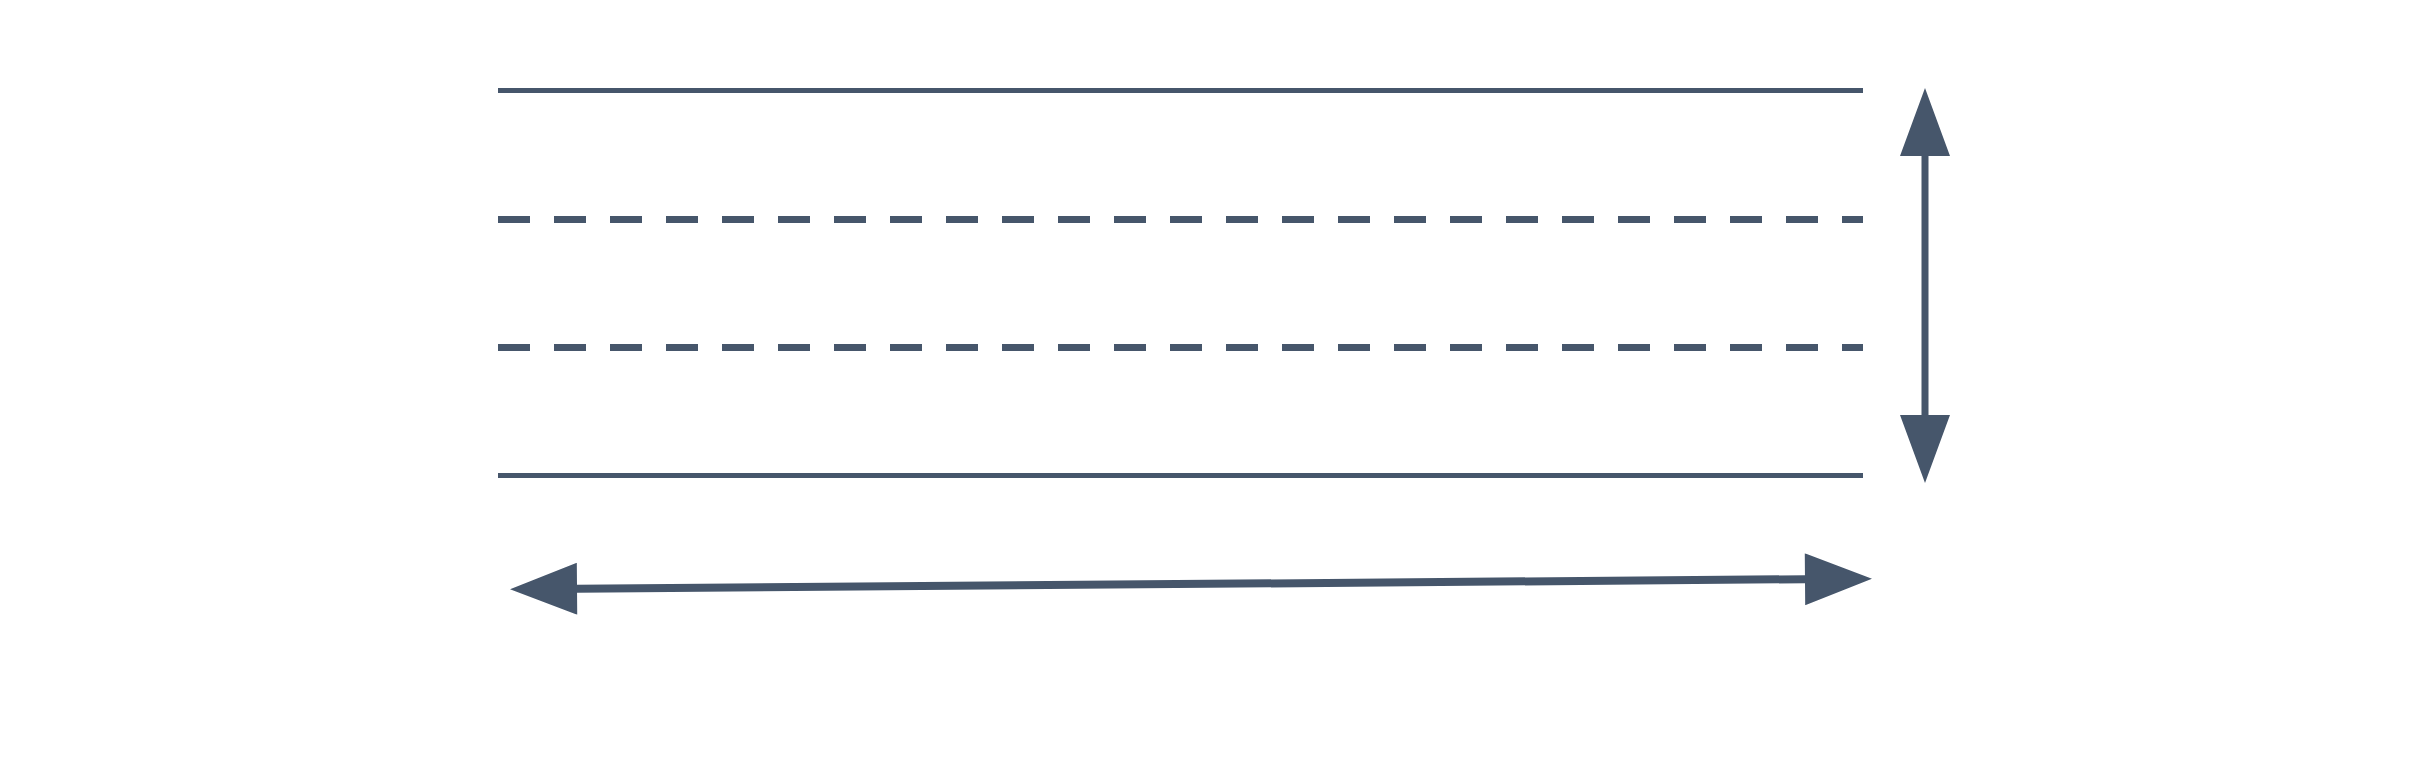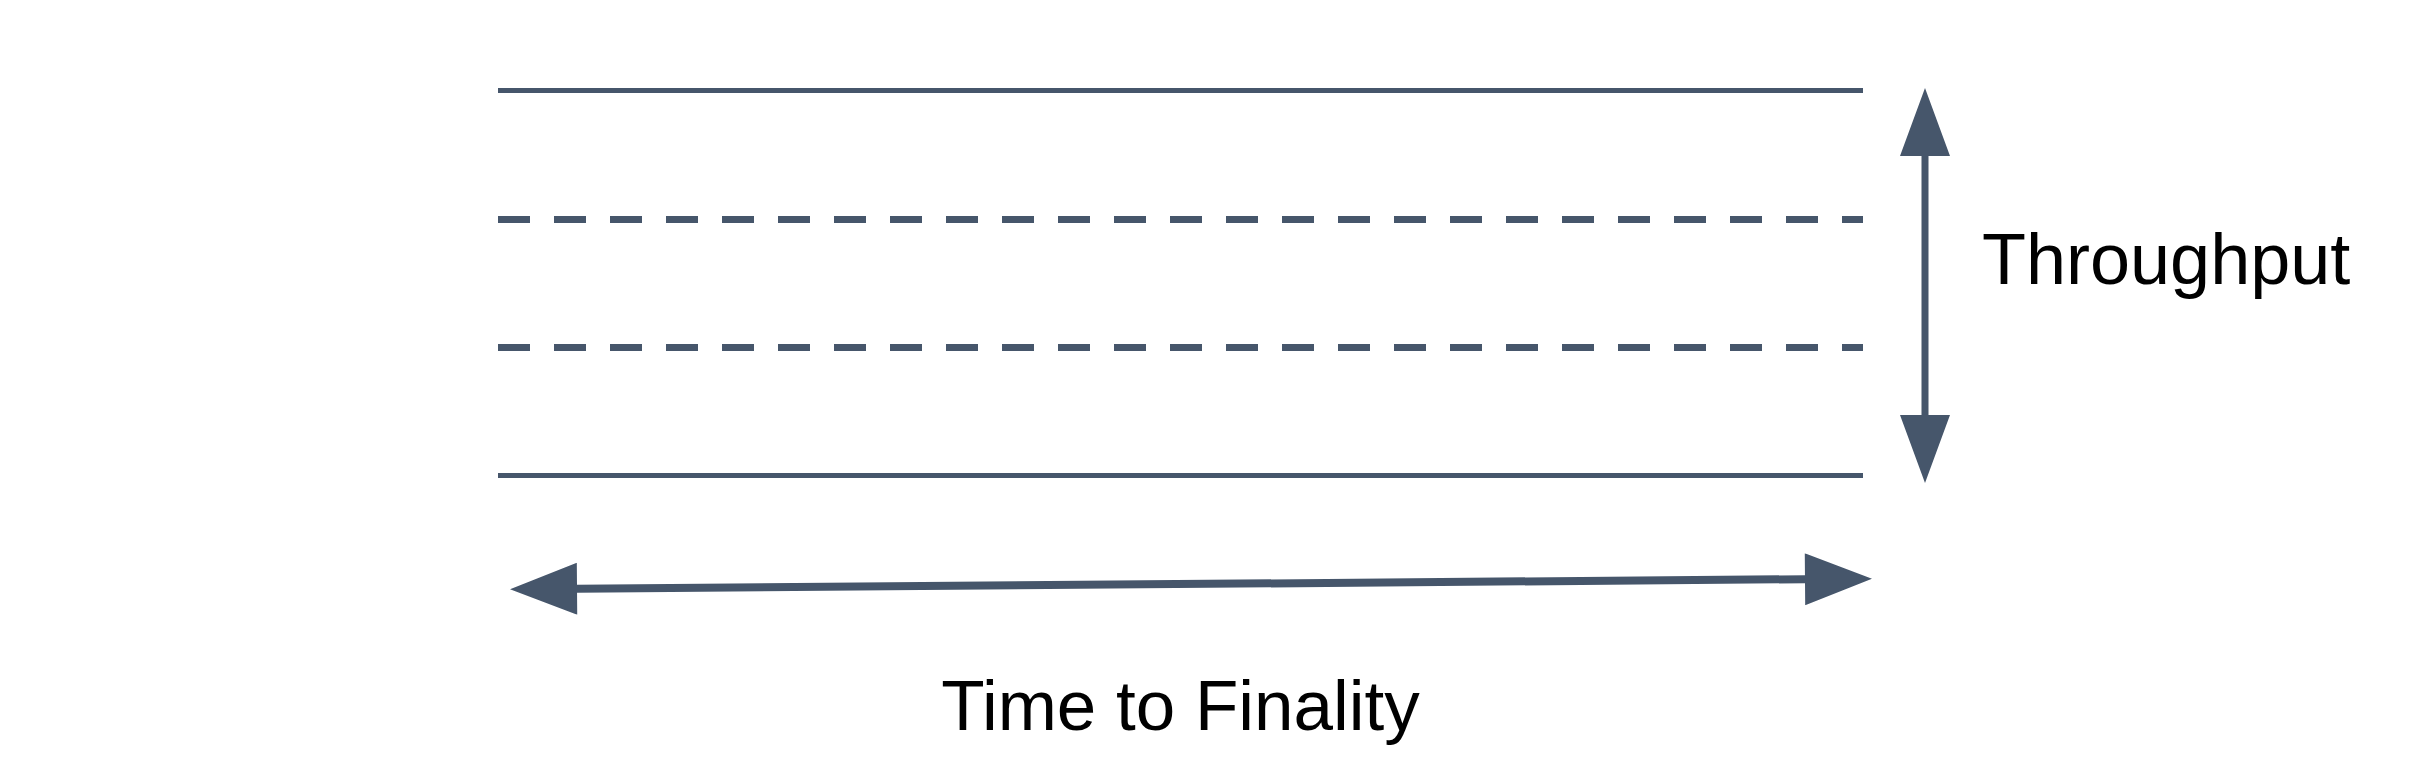--- a/index.html
+++ b/index.html
@@ -81,21 +81,19 @@
     <div class="line solid top"></div>
     <div class="line dashed d1"></div>
     <div class="line dashed d2"></div>
     <div class="line solid bottom"></div>
   </div>
 
   <svg class="v-arrow" viewBox="0 0 50 395" preserveAspectRatio="none">
     <path class="arrow-shape" d="M25 0 L50 68 L28.5 68 L28.5 327 L50 327 L25 395 L0 327 L21.5 327 L21.5 68 L0 68 Z"></path>
   </svg>
 
-  <div class="label throughput">Throughput</div>
 
   <svg class="h-arrow" viewBox="0 0 1362 52" preserveAspectRatio="none">
     <path class="arrow-shape" d="M0 26 L67 0 L67 22 L1295 22 L1295 0 L1362 26 L1295 52 L1295 30 L67 30 L67 52 Z"></path>
   </svg>
 
-  <div class="label ttf">Time to Finality</div>
 
 </div>
 
 </body></html>

